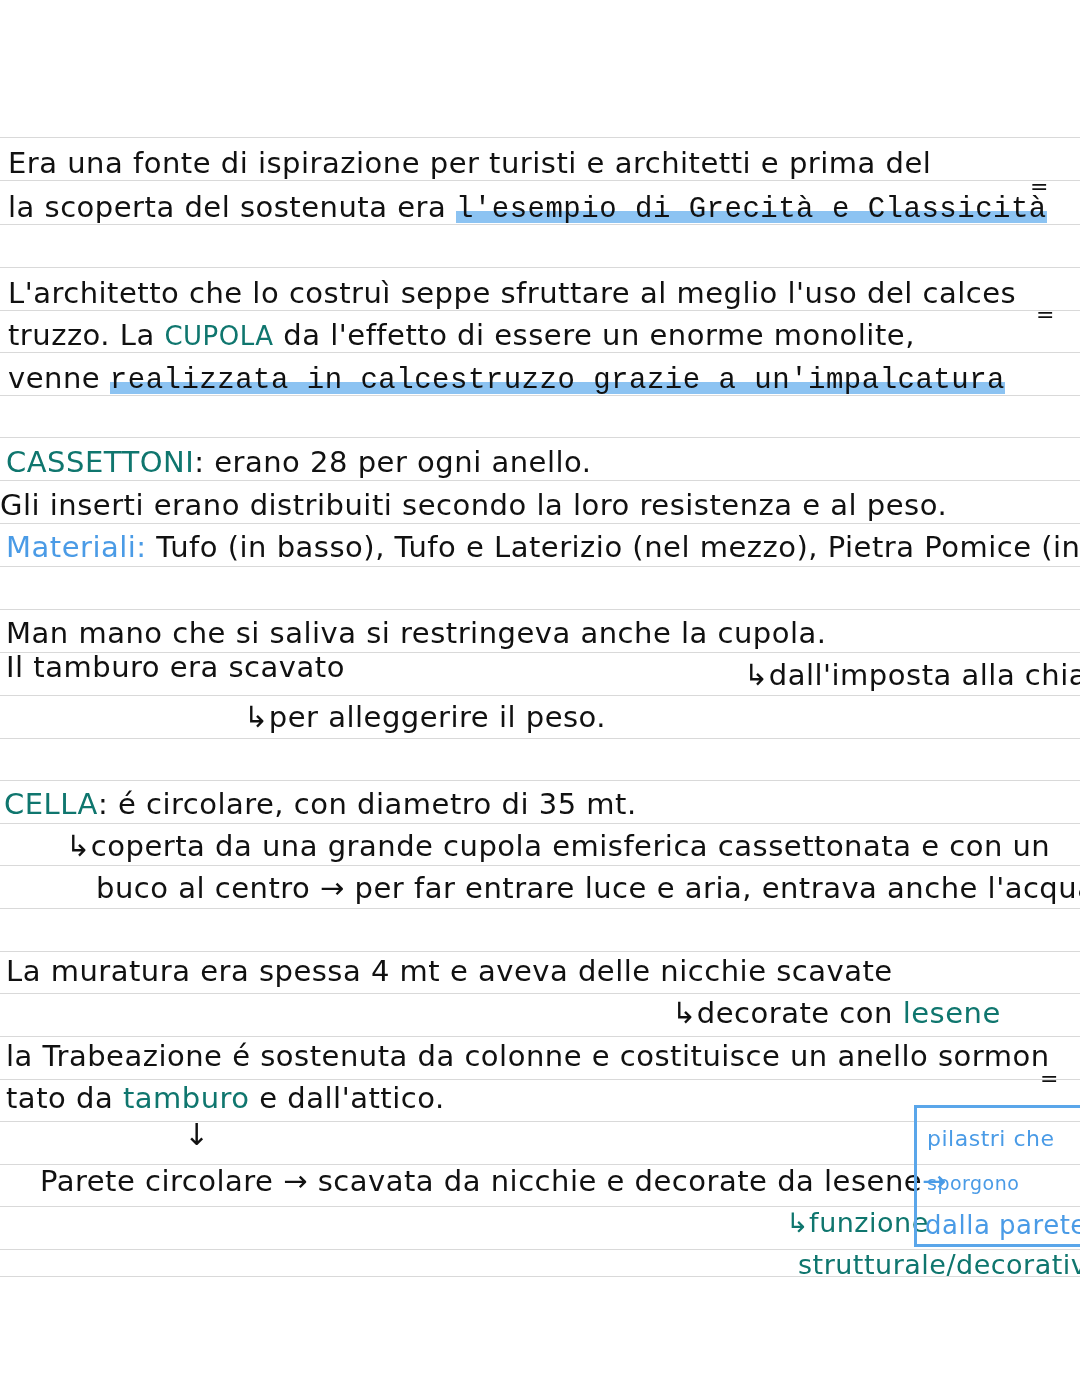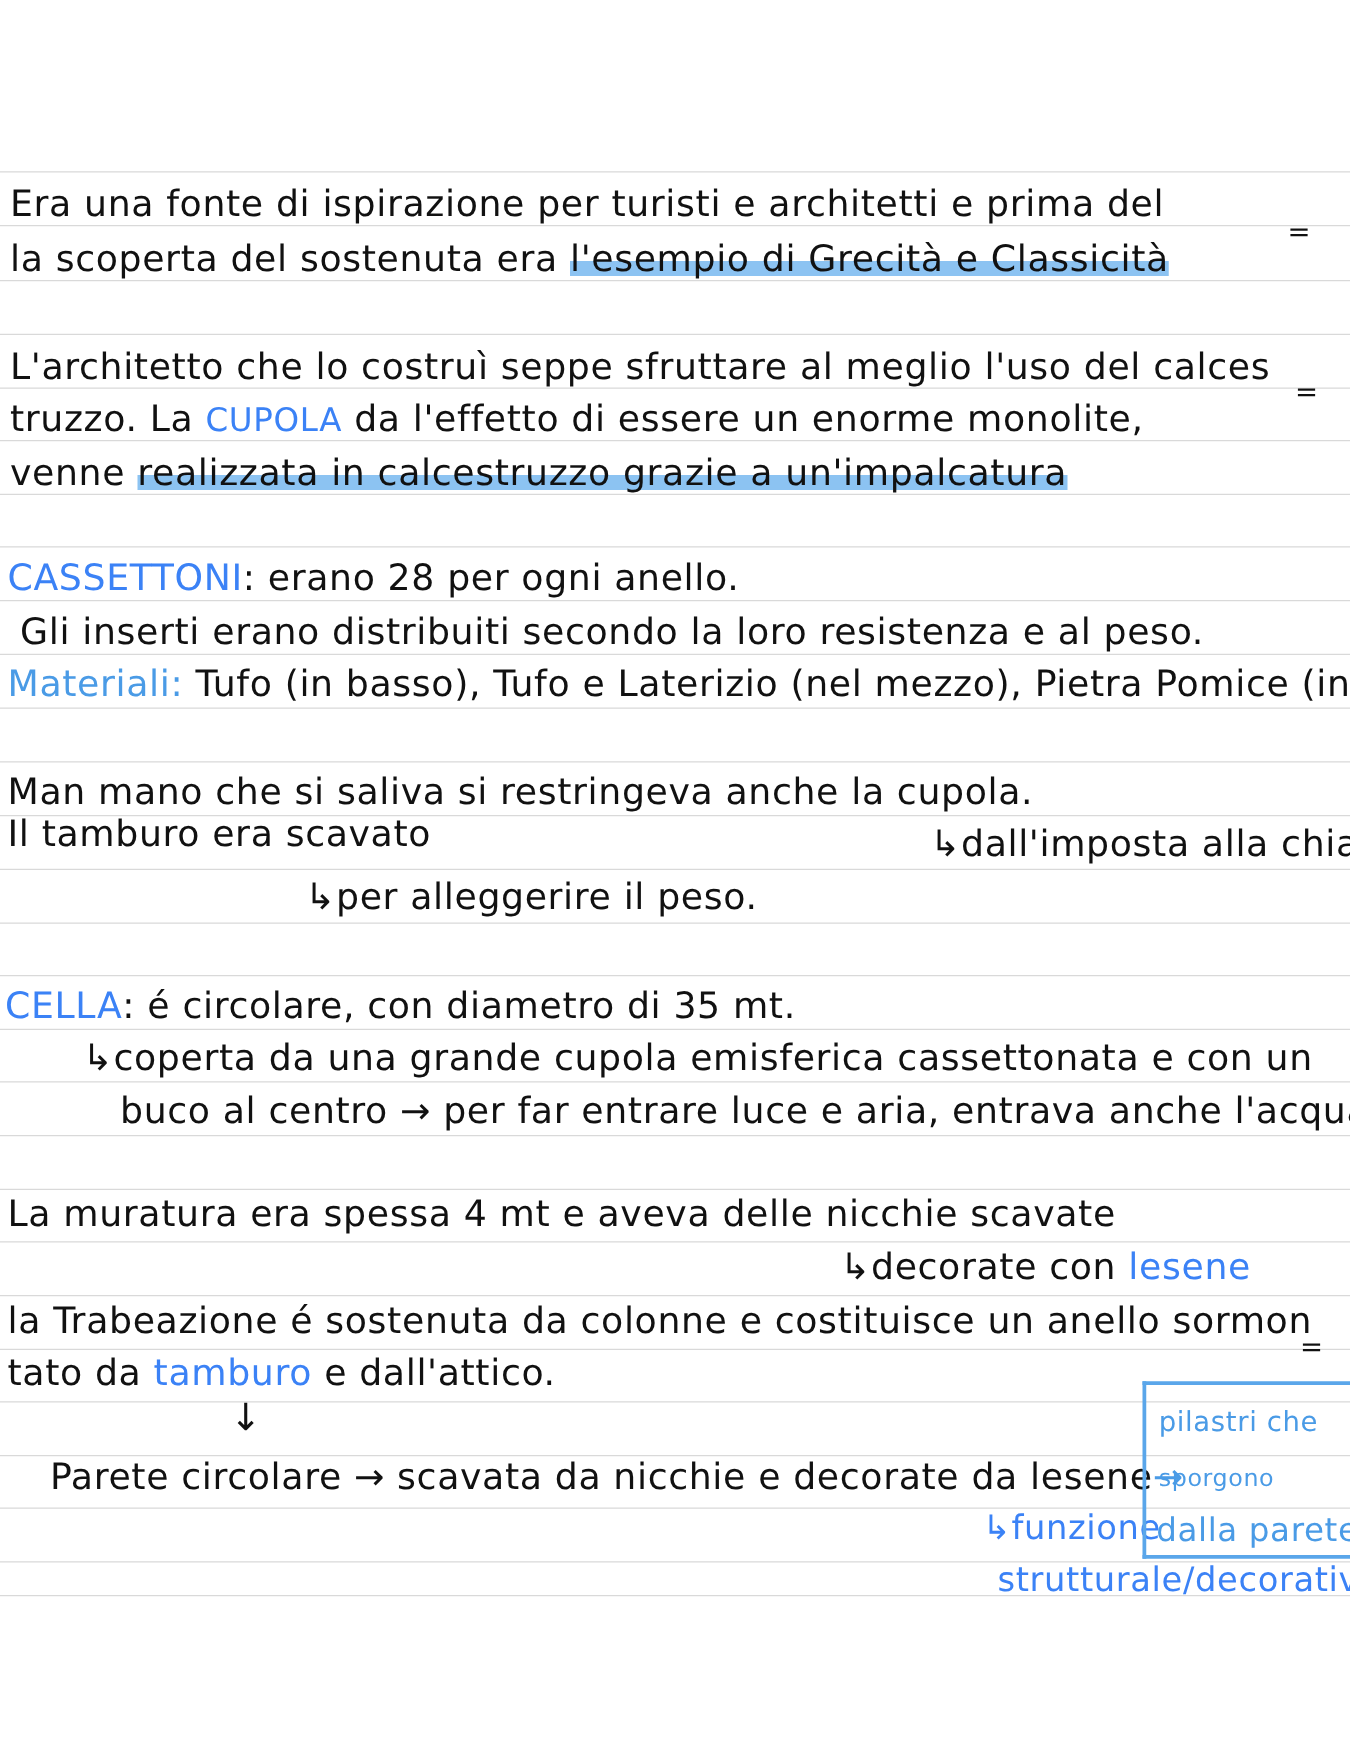--- a/index.html
+++ b/index.html
@@ -1,22 +1,22 @@
 <!DOCTYPE html>
 <html><head>
 <meta charset="utf-8">
 <style>
   html, body { margin:0; padding:0; background:#ffffff; }
   body { width:1080px; height:1394px; position:relative; overflow:hidden;
          font-family:"DejaVu Sans", sans-serif; color:#111; }
   .rule { position:absolute; left:0; width:1080px; height:1px; background:#d9d9d9; }
   .line { position:absolute; white-space:nowrap; font-size:29px; line-height:34px; letter-spacing:0.5px; }
-  .blue { color:#3b82f6; }
+  .blue { color:#0f766e; }
   .lblue { color:#4a9be6; }
-  .hl { background:linear-gradient(to bottom, transparent 55%, #8cc3f2 55%, #8cc3f2 90%, transparent 90%); }
+  .hl { background:linear-gradient(to bottom, transparent 55%, #8cc3f2 55%, #8cc3f2 90%, transparent 90%);font-family:Liberation Mono, monospace; }
   .sc { font-variant:small-caps; }
   .small { font-size:26px; }
   .box { position:absolute; border:3px solid #5aa6ea; border-right:none; }
 </style>
 </head>
 <body>
 
 <div class="rule" style="top:137px"></div>
 <div class="rule" style="top:180px"></div>
 <div class="rule" style="top:224px"></div>
@@ -61,21 +61,21 @@
 <div class="line" style="top:318px;left:8px">
   <span>truzzo. La </span><span class="blue small">CUPOLA</span><span> da l'effetto di essere un enorme monolite,</span>
 </div>
 <div class="line" style="top:361px;left:8px">
   <span>venne </span><span class="hl">realizzata in calcestruzzo grazie a un'impalcatura</span>
 </div>
 
 <div class="line" style="top:445px;left:6px">
   <span class="blue sc">CASSETTONI</span><span>: erano 28 per ogni anello.</span>
 </div>
-<div class="line" style="top:488px;left:16px">
+<div class="line" style="top:488px;left:0">
   <span>Gli inserti erano distribuiti secondo la loro resistenza e al peso.</span>
 </div>
 <div class="line" style="top:530px;left:6px">
   <span class="lblue">Materiali:</span><span> Tufo (in basso), Tufo e Laterizio (nel mezzo), Pietra Pomice (in alto)</span>
 </div>
 
 <div class="line" style="top:616px;left:6px">
   <span>Man mano che si saliva si restringeva anche la cupola.</span>
 </div>
 <div class="line" style="top:650px;left:6px">

